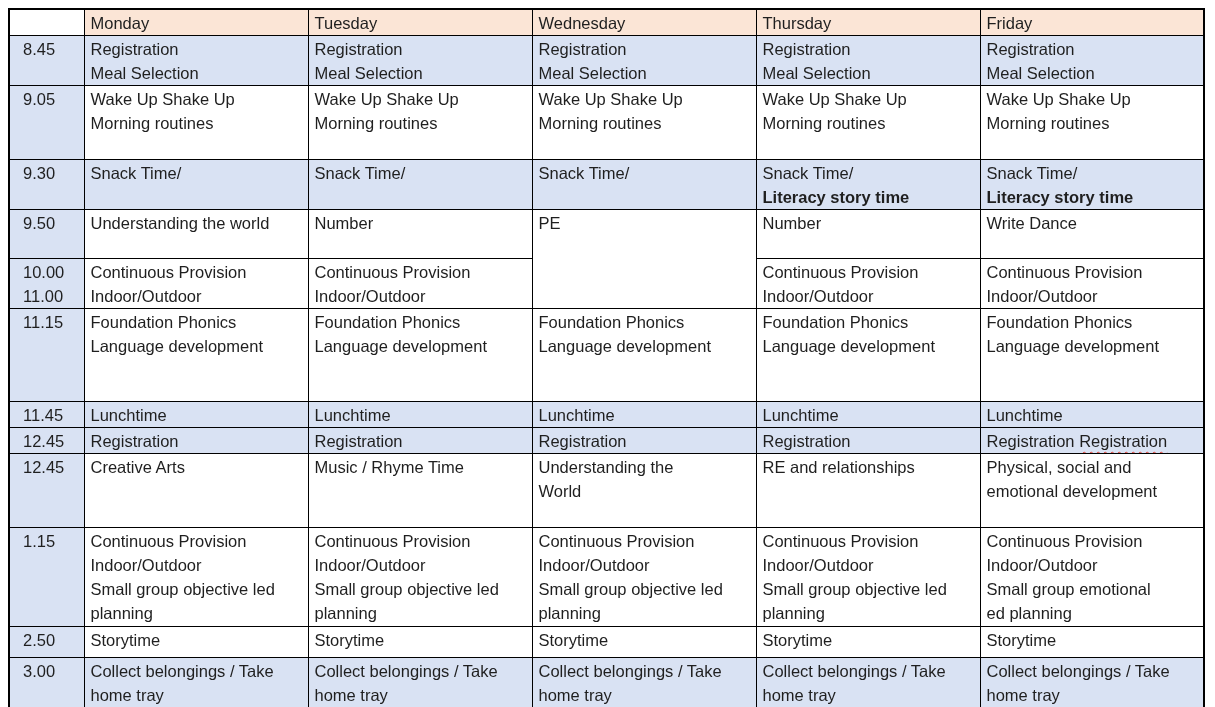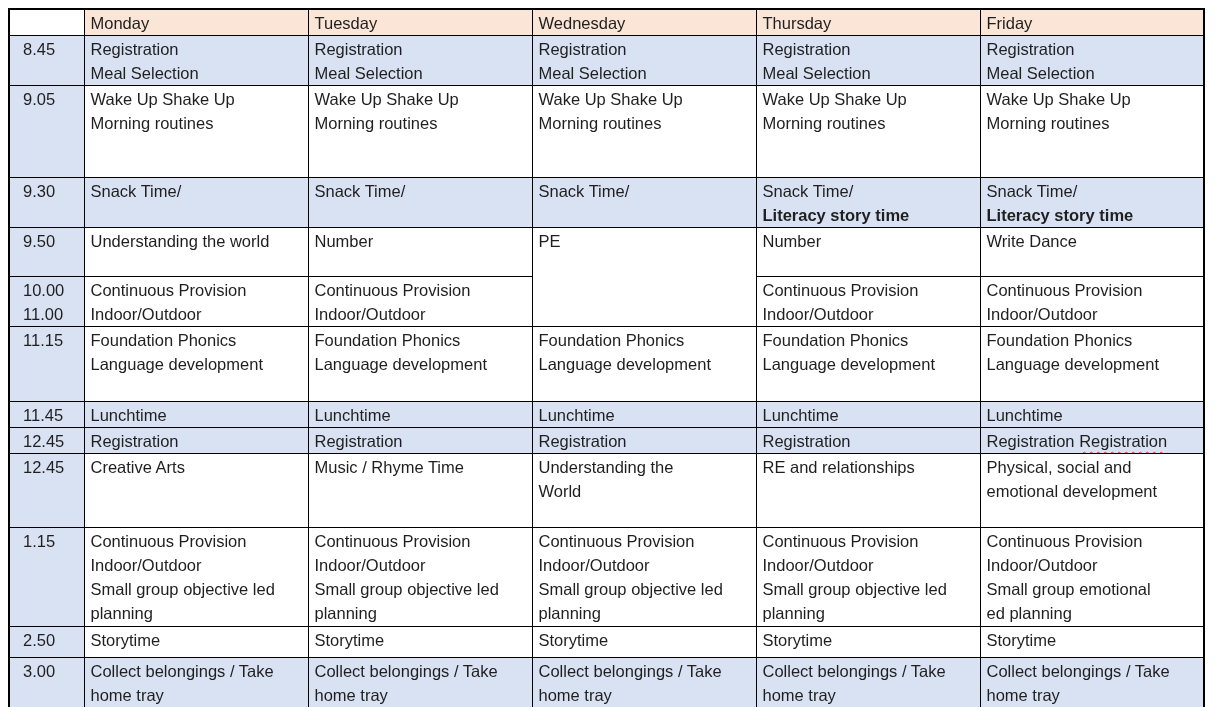--- a/index.html
+++ b/index.html
@@ -82,21 +82,21 @@
           </td>
           <td class="shaded">
             <div class="line">Registration</div>
             <div class="line">Meal Selection</div>
           </td>
           <td class="shaded">
             <div class="line">Registration</div>
             <div class="line">Meal Selection</div>
           </td>
         </tr>
-        <tr style="height: 92px; padding-left: 11px;">
+        <tr style="height: 74px; padding-left: 11px;">
           <th class="time-cell">
             <div class="line">9.05</div>
           </th>
           <td>
             <div class="line">Wake Up Shake Up</div>
             <div class="line">Morning routines</div>
           </td>
           <td>
             <div class="line">Wake Up Shake Up</div>
             <div class="line">Morning routines</div>
@@ -171,21 +171,21 @@
           </td>
           <td>
             <div class="line">Continuous Provision</div>
             <div class="line">Indoor/Outdoor</div>
           </td>
           <td>
             <div class="line">Continuous Provision</div>
             <div class="line">Indoor/Outdoor</div>
           </td>
         </tr>
-        <tr style="height: 75px;">
+        <tr style="height: 93px;">
           <th class="time-cell">
             <div class="line">11.15</div>
           </th>
           <td>
             <div class="line">Foundation Phonics</div>
             <div class="line">Language development</div>
           </td>
           <td>
             <div class="line">Foundation Phonics</div>
             <div class="line">Language development</div>

